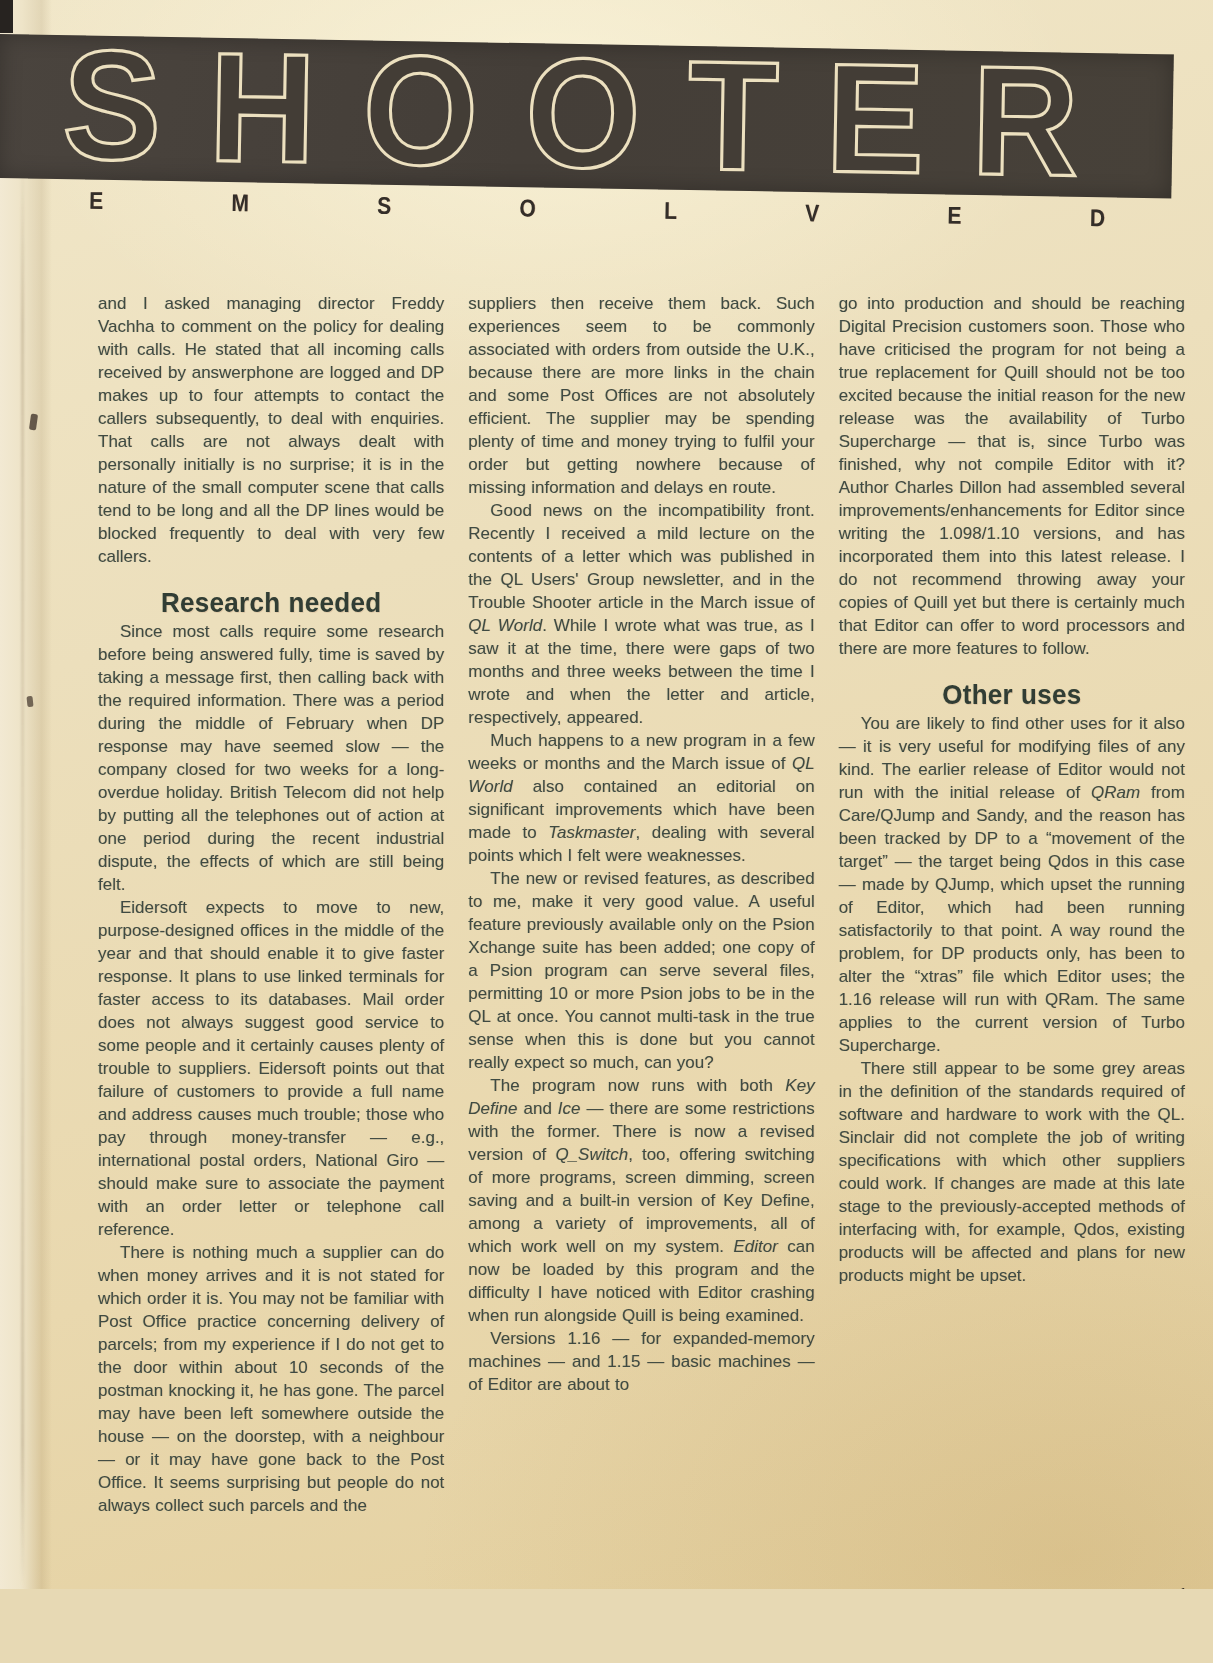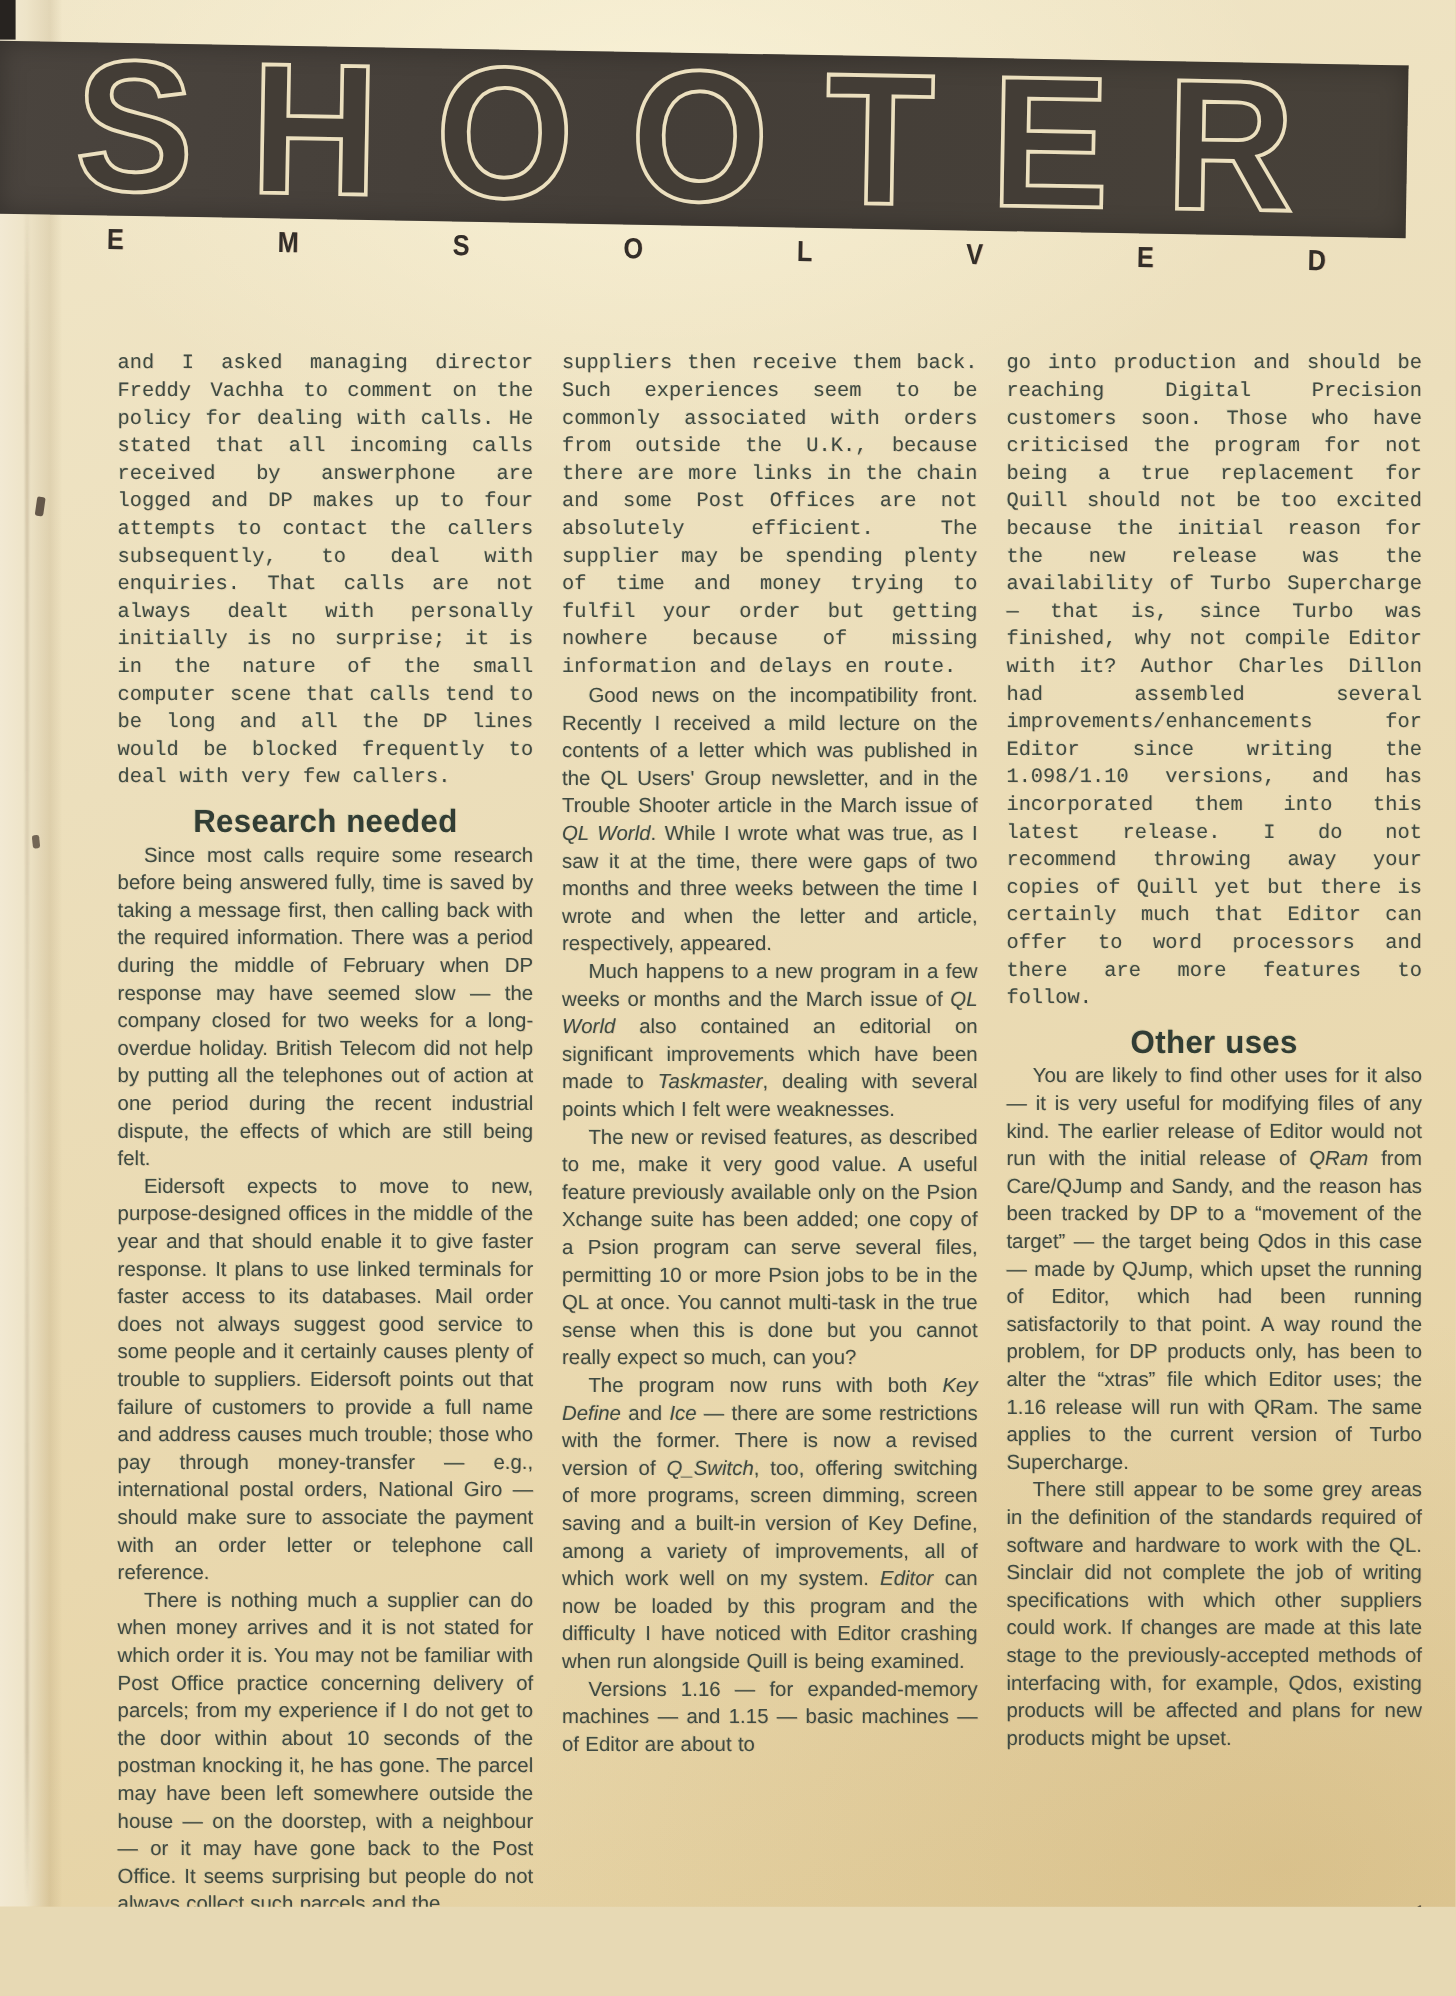--- a/index.html
+++ b/index.html
@@ -31,24 +31,24 @@
   .subletters{display:flex;justify-content:space-between;margin:9px 0 0 92px;width:1016px;
     font-weight:700;font-size:21px;color:#332e29;}
   .sub{display:inline-block;transform:scaleY(1.15);text-shadow:0.5px 0 rgba(120,40,30,0.3);}
   
   .cols{position:absolute;top:292px;left:0;right:0;height:1300px;overflow:hidden;z-index:5;
     display:flex;gap:24px;padding:0 28px 0 98px;box-sizing:border-box;
     color:#3f4a42;font-size:17px;line-height:23px;word-spacing:0.5px;
     text-shadow:0.7px 0.4px 0 rgba(165,85,60,0.14), -0.7px -0.4px 0 rgba(60,115,95,0.14);}
   .col{flex:1 1 0;min-width:0;}
   .para{margin:0;text-align:justify;text-indent:22px;}
-  .para.flush{text-indent:0;font-family:Liberation Mono, monospace;}
+  .para.flush{text-indent:0;}
   .it{font-style:italic;}
   .heading{font-size:26px;font-weight:700;text-align:center;color:#313d34;
-    margin:13px 0 5px;letter-spacing:0.3px;transform:scaleY(1.03);}
+    margin:24px 0 5px;letter-spacing:0.3px;transform:scaleY(1.03);}
   
   .endicon{float:right;width:64px;height:92px;margin:2px 0 0 8px;}
   .endicon svg{stroke:#3c473f;fill:none;stroke-width:2.4;stroke-linejoin:miter;}
   
   .credit{position:absolute;left:94px;top:1646px;z-index:6;
     font-family:"Liberation Serif", serif;font-weight:700;font-size:19px;color:#2f3e33;
     letter-spacing:0.2px;text-shadow:0.7px 0 rgba(150,50,40,0.3);}
   .pageno{position:absolute;right:26px;top:1584px;z-index:6;
     font-family:"Liberation Serif", serif;font-weight:700;font-size:17px;color:#3a352c;}
 </style>

